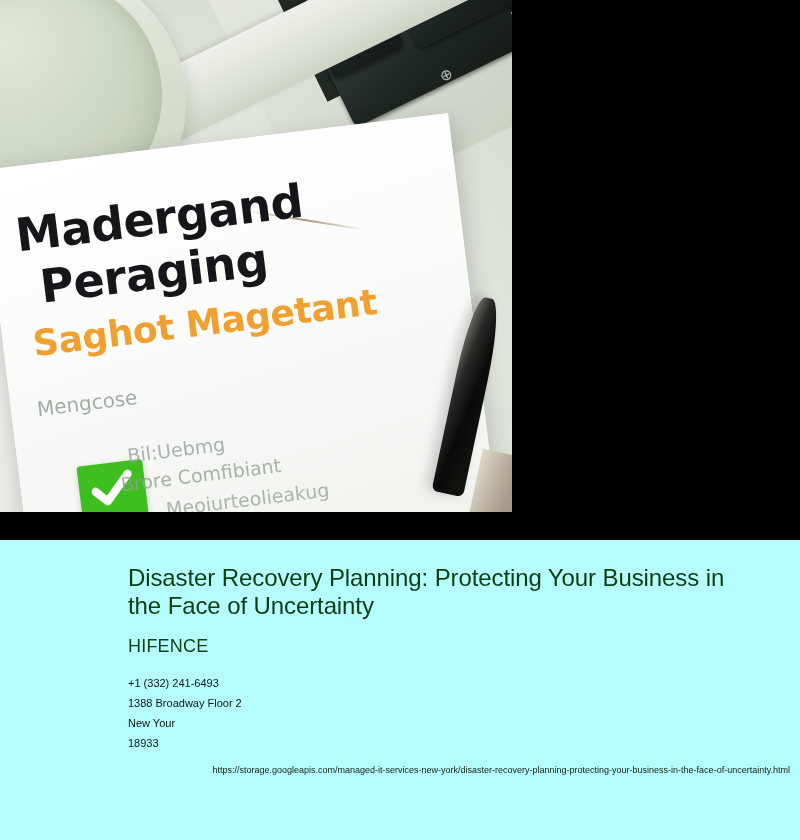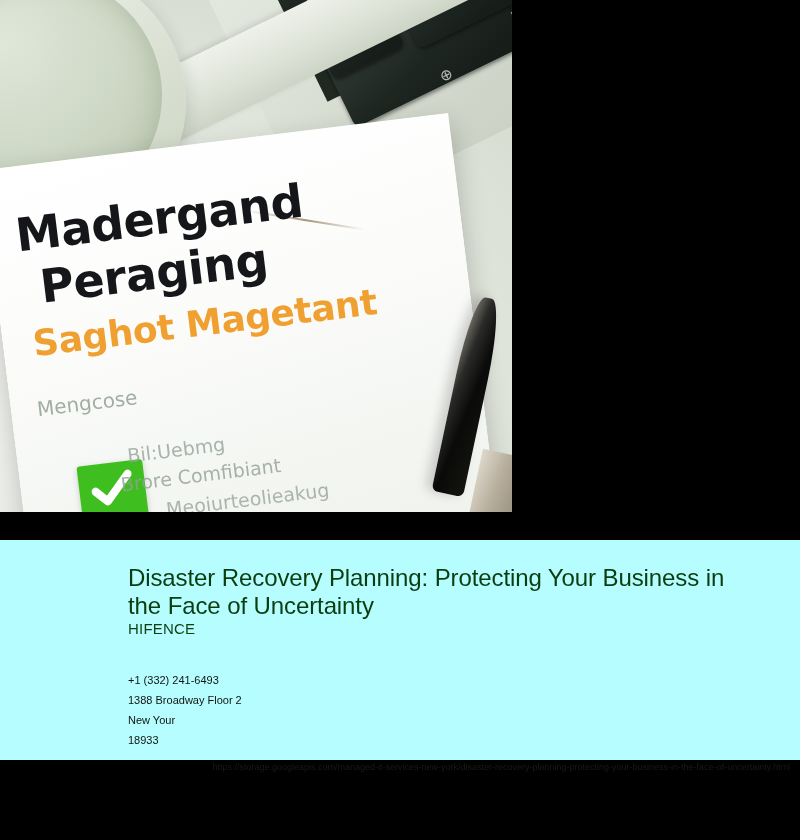--- a/index.html
+++ b/index.html
@@ -205,44 +205,44 @@
     background: linear-gradient(100deg, #ded9cc 0%, #b7ae9c 42%, #8e8678 100%);
     transform: rotate(12deg);
   }
 
   
   .content {
     position: absolute;
     left: 0;
     top: 540px;
     width: 800px;
-    height: 220px;
+    height: 300px;
     background: #b5fdff;
   }
   .content-inner {
     padding: 24px 10px 0 128px;
   }
   .post-title {
     margin: 0;
     font-size: 24px;
     line-height: 1.16;
     font-weight: normal;
     color: #0c3d10;
     max-width: 600px;
     letter-spacing: -.1px;
   }
   .brand {
-    margin: 0 0 0 0;
-    font-size: 15px;
+    margin: 16px 0 0 0;
+    font-size: 18px;
     font-weight: normal;
     color: #0f3f12;
     letter-spacing: .2px;
   }
   .contact {
-    margin-top: 33px;
+    margin-top: 16px;
   }
   .contact-line {
     font-size: 11px;
     line-height: 20px;
     color: #101510;
   }
   .source-url {
     margin-top: 6px;
     font-size: 9px;
     line-height: 22px;

